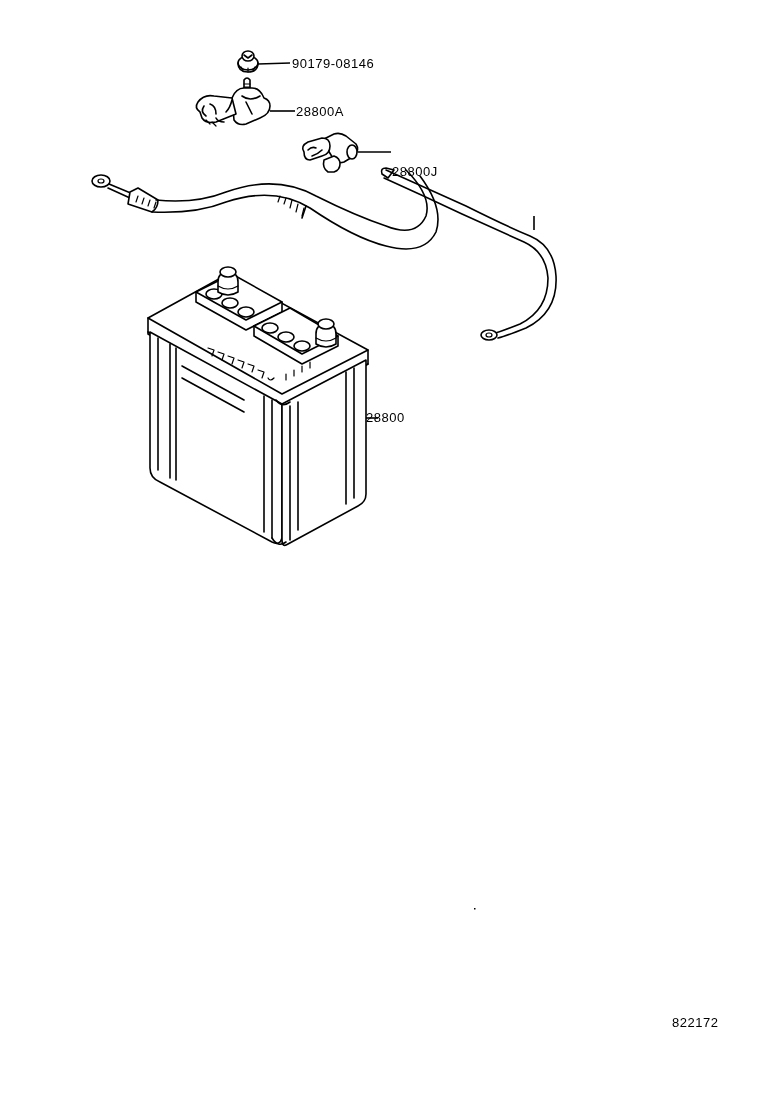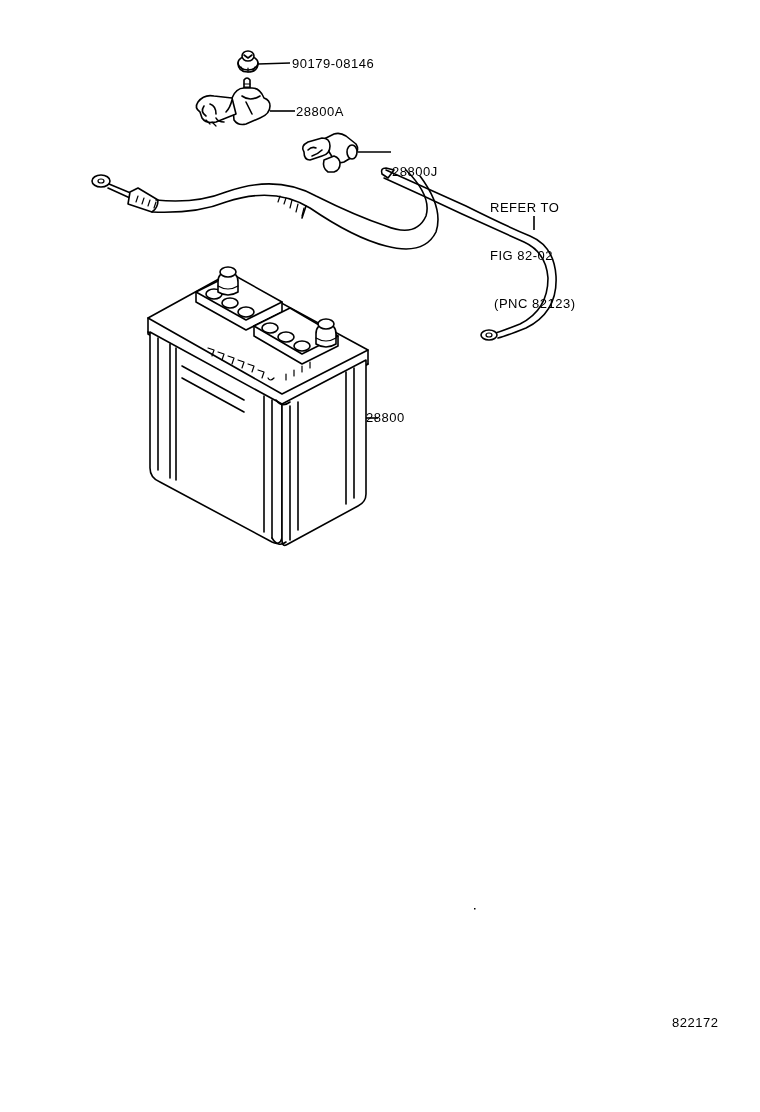--- a/index.html
+++ b/index.html
@@ -183,20 +183,15 @@
 
     <rect x="474" y="908" width="1.5" height="1.5" fill="#000"></rect>
   </svg>
 
   
   <div class="lbl" style="left:292px; top:56px;">90179-08146</div>
   <div class="lbl" style="left:296px; top:104px;text-align:right;">28800A</div>
   <div class="lbl" style="left:392px; top:144px;margin-top:20px;">28800J</div>
   <div class="lbl" style="left:366px; top:410px;">28800</div>
 
-  <div class="lbl" style="left:490px; top:168px;">
-    <span class="note-line">REFER TO</span>
-    <span class="note-line">FIG 82-02</span>
-    <span class="note-line"> (PNC 82123)</span>
-  </div>
 
   <div class="lbl" style="left:672px; top:1015px;">822172</div>
 </div>
 
 </body></html>

